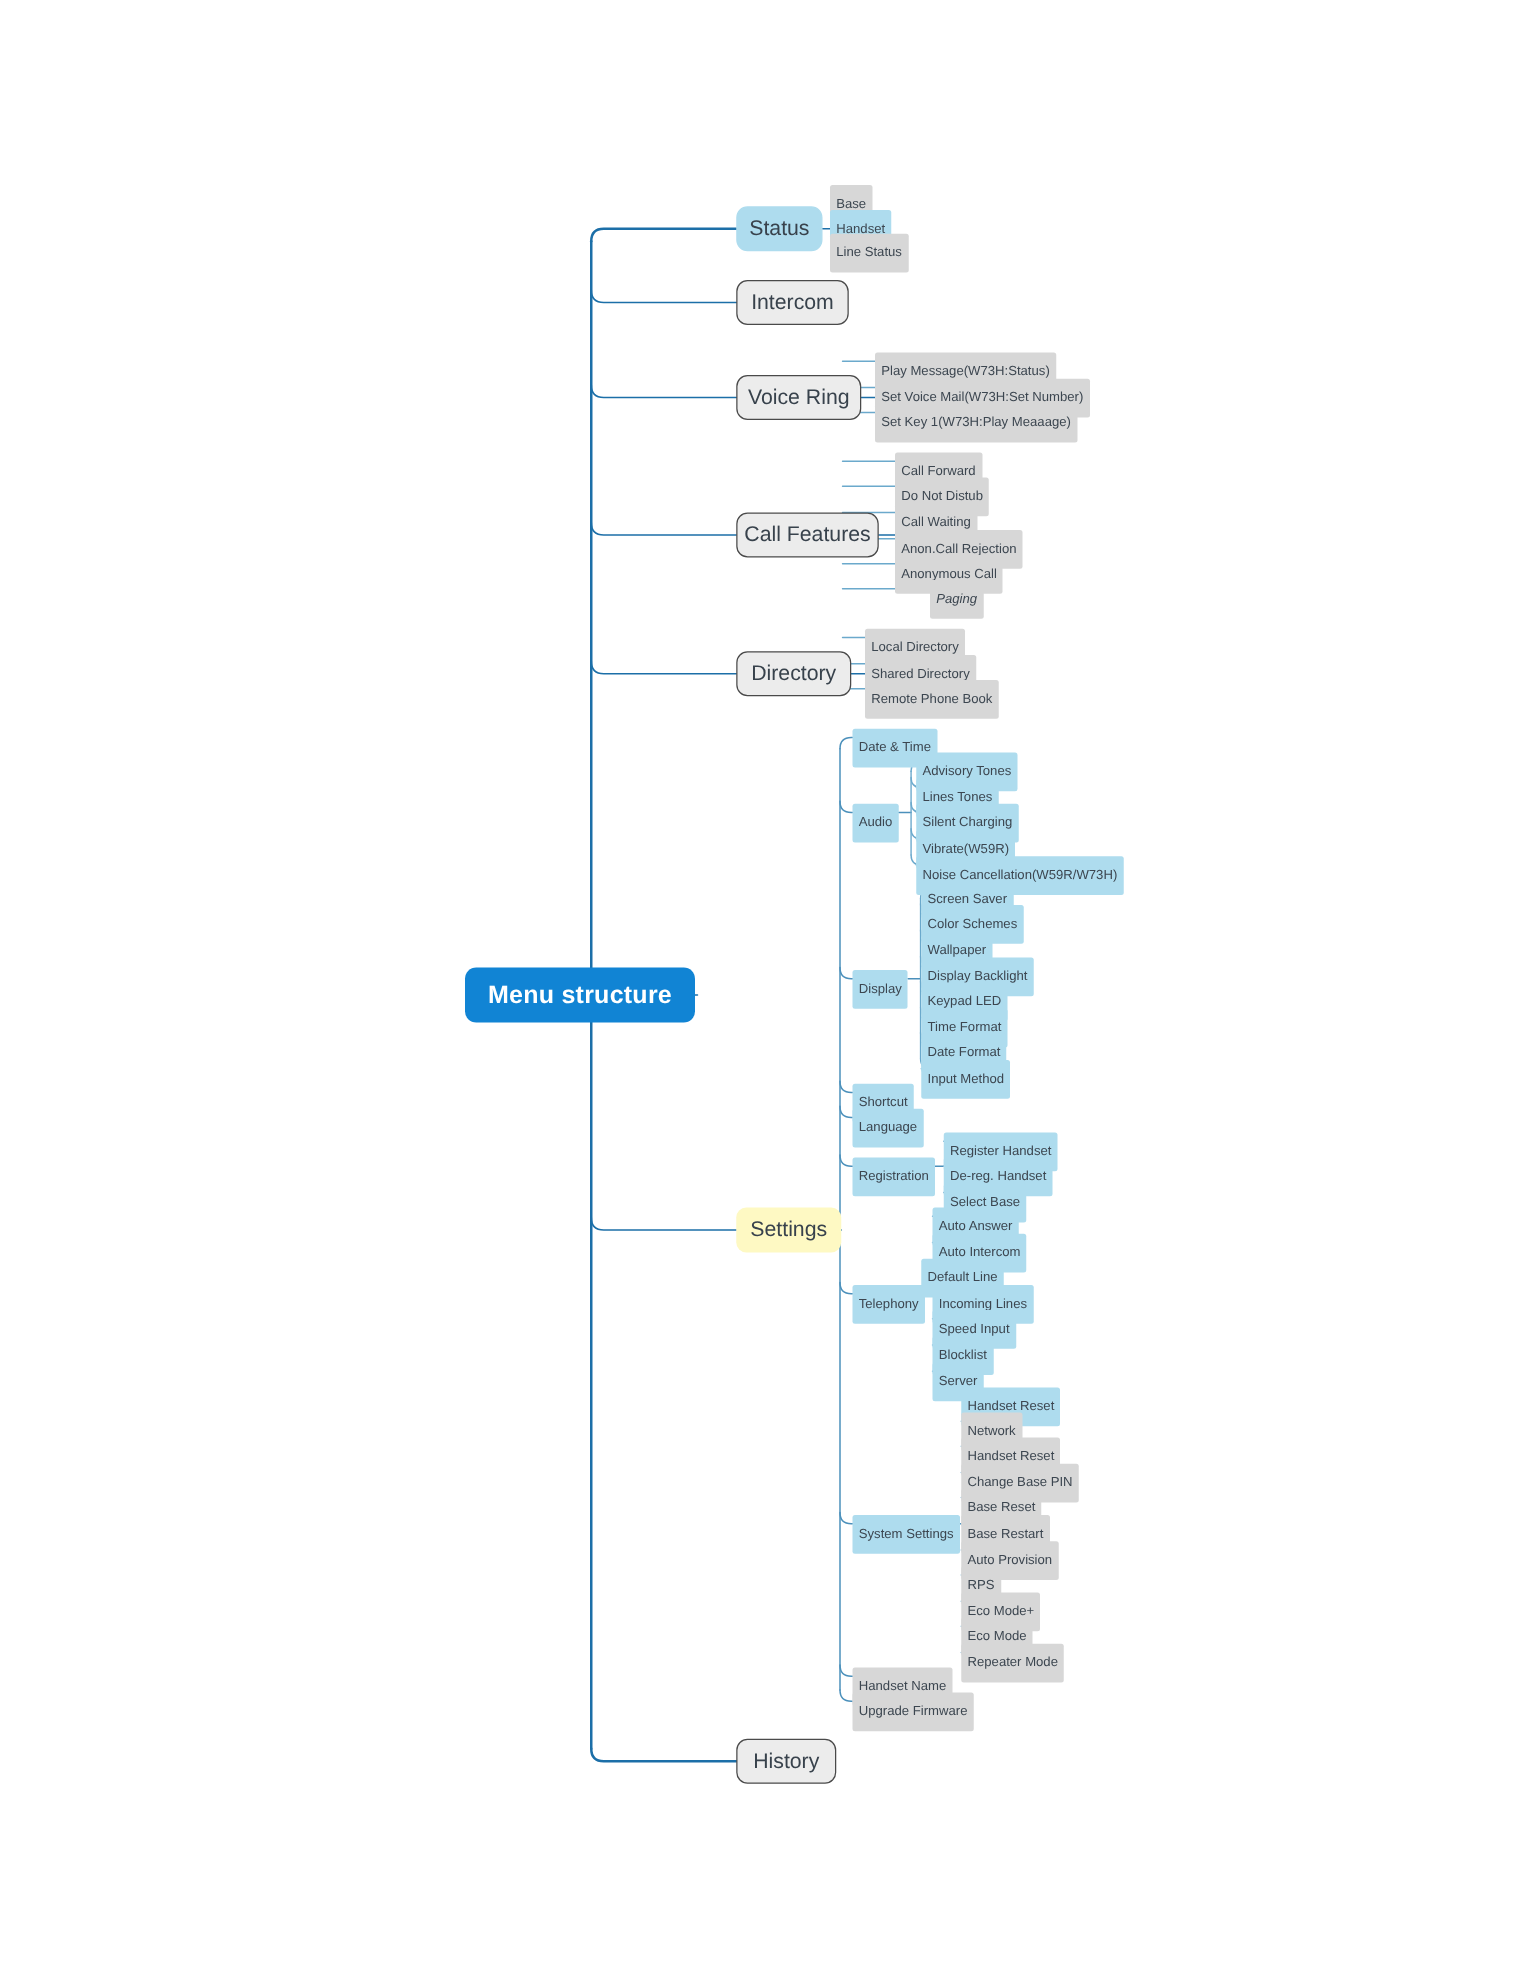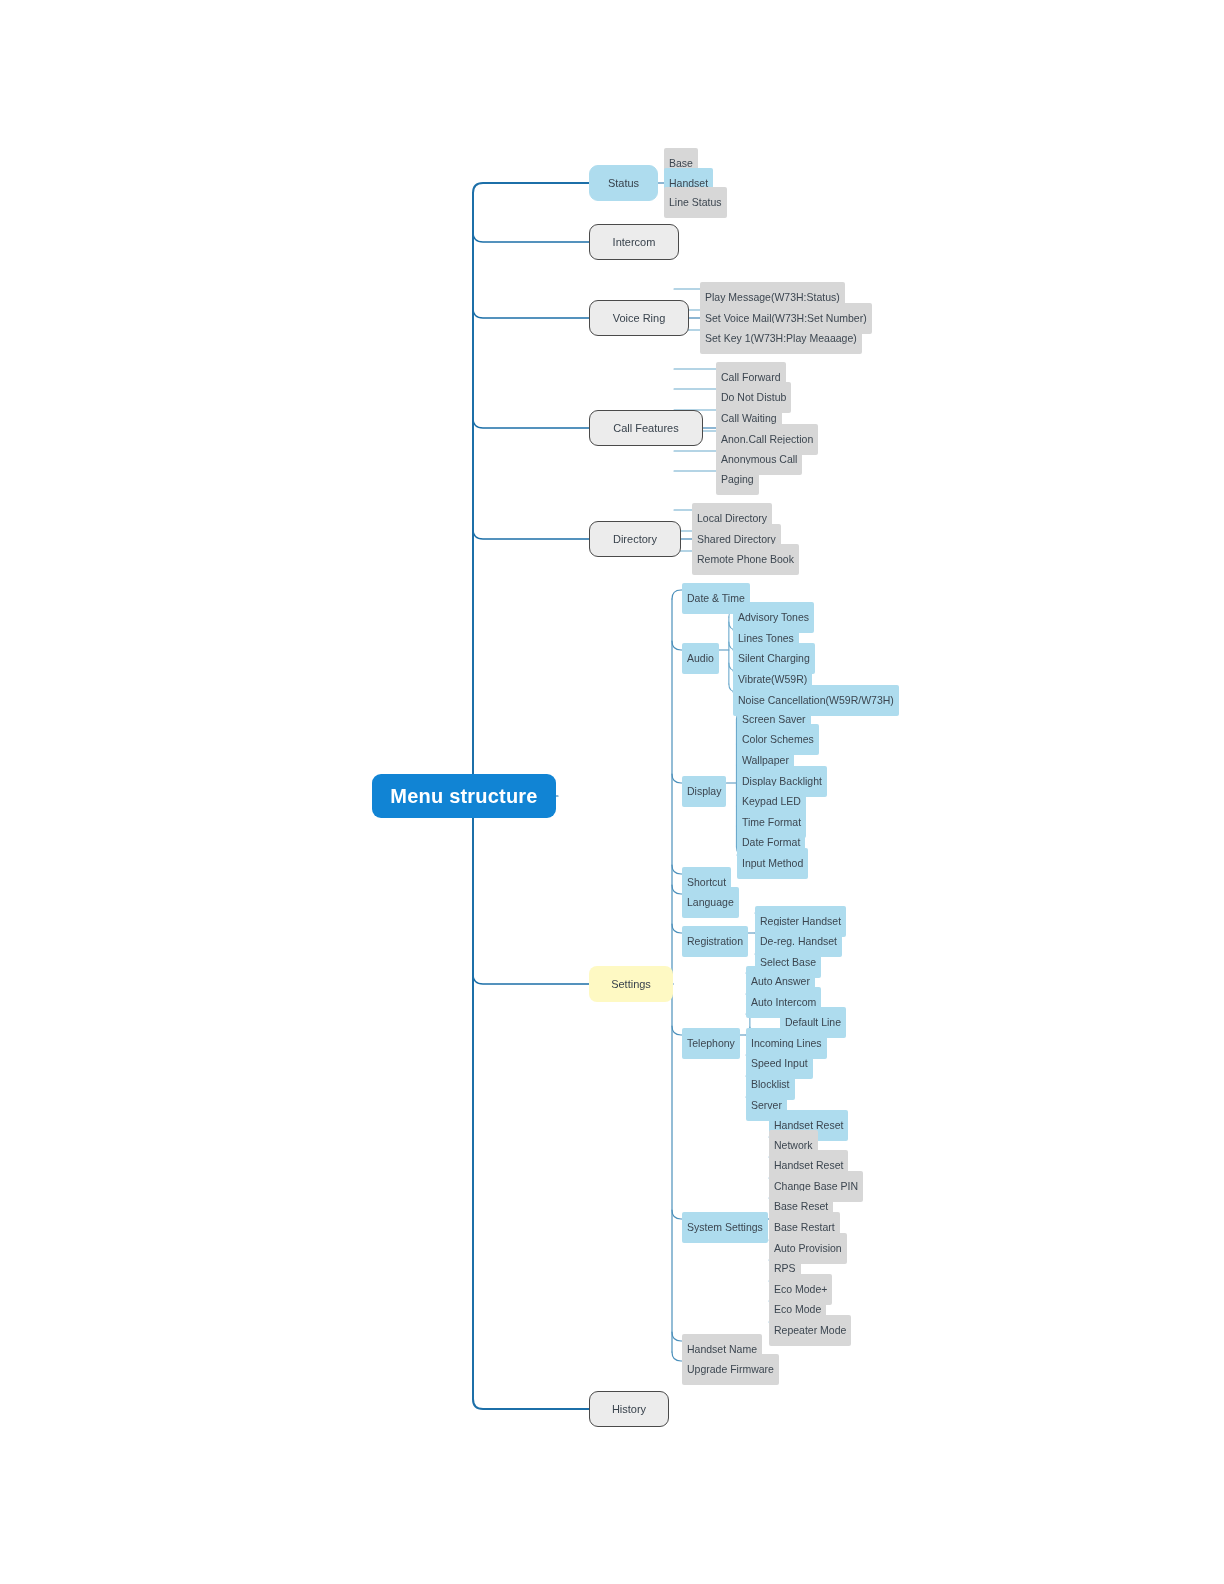--- a/index.html
+++ b/index.html
@@ -42,21 +42,21 @@
     height: 44px;
     justify-content: center;
   }
 
   
   .n-main {
     background: #ececec;
     color: #38424c;
     border: 1.6px solid #4a4a4a;
     border-radius: 9px;
-    font-size: 11px;
+    font-size: 17px;
     height: 36px;
     padding: 0 0;
     justify-content: center;
   }
   
   .n-main.hl {
     background: #aedcee;
     border-color: #aedcee;
   }
   .n-main.hl-soft {
@@ -181,21 +181,21 @@
       <div class="node n-main" style="left: 589px; top: 300px; width: 100px; height: 36px;">Voice Ring</div>
       <div class="node n-chip" style="left: 700px; top: 281.5px;">Play Message(W73H:Status)</div>
       <div class="node n-chip" style="left: 700px; top: 302.5px;">Set Voice Mail(W73H:Set Number)</div>
       <div class="node n-chip" style="left: 700px; top: 322.5px;">Set Key 1(W73H:Play Meaaage)</div>
       <div class="node n-main" style="left: 589px; top: 410px; width: 114px; height: 36px;">Call Features</div>
       <div class="node n-chip" style="left: 716px; top: 361.5px;">Call Forward</div>
       <div class="node n-chip" style="left: 716px; top: 381.5px;">Do Not Distub</div>
       <div class="node n-chip" style="left: 716px; top: 402.5px;">Call Waiting</div>
       <div class="node n-chip" style="left: 716px; top: 423.5px;">Anon.Call Rejection</div>
       <div class="node n-chip" style="left: 716px; top: 443.5px;">Anonymous Call</div>
-      <div class="node n-chip" style="left: 716px; top: 463.5px;">Paging</div>
+      <div class="node n-chip" style="left: 744px; top: 463.5px; font-style: italic;">Paging</div>
       <div class="node n-main" style="left: 589px; top: 521px; width: 92px; height: 36px;">Directory</div>
       <div class="node n-chip" style="left: 692px; top: 502.5px;">Local Directory</div>
       <div class="node n-chip" style="left: 692px; top: 523.5px;">Shared Directory</div>
       <div class="node n-chip" style="left: 692px; top: 543.5px;">Remote Phone Book</div>
       <div class="node n-main hl-soft" style="left: 589px; top: 966px; width: 84px; height: 36px;">Settings</div>
       <div class="node n-chip lvl2 blue" style="left: 682px; top: 582.5px;">Date &amp; Time</div>
       <div class="node n-chip lvl2 blue" style="left: 682px; top: 642.5px;">Audio</div>
       <div class="node n-chip blue" style="left: 733px; top: 601.5px;">Advisory Tones</div>
       <div class="node n-chip blue" style="left: 733px; top: 622.5px;">Lines Tones</div>
       <div class="node n-chip blue" style="left: 733px; top: 642.5px;">Silent Charging</div>
@@ -212,21 +212,21 @@
       <div class="node n-chip blue" style="left: 737px; top: 847.5px;">Input Method</div>
       <div class="node n-chip lvl2 blue" style="left: 682px; top: 866.5px;">Shortcut</div>
       <div class="node n-chip lvl2 blue" style="left: 682px; top: 886.5px;">Language</div>
       <div class="node n-chip lvl2 blue" style="left: 682px; top: 925.5px;">Registration</div>
       <div class="node n-chip blue" style="left: 755px; top: 905.5px;">Register Handset</div>
       <div class="node n-chip blue" style="left: 755px; top: 925.5px;">De-reg. Handset</div>
       <div class="node n-chip blue" style="left: 755px; top: 946.5px;">Select Base</div>
       <div class="node n-chip lvl2 blue" style="left: 682px; top: 1027.5px;">Telephony</div>
       <div class="node n-chip blue" style="left: 746px; top: 965.5px;">Auto Answer</div>
       <div class="node n-chip blue" style="left: 746px; top: 986.5px;">Auto Intercom</div>
-      <div class="node n-chip blue" style="left: 780px; top: 1006.5px;">Default Line</div>
+      <div class="node n-chip blue" style="left: 737px; top: 1006.5px;">Default Line</div>
       <div class="node n-chip blue" style="left: 746px; top: 1027.5px;">Incoming Lines</div>
       <div class="node n-chip blue" style="left: 746px; top: 1047.5px;">Speed Input</div>
       <div class="node n-chip blue" style="left: 746px; top: 1068.5px;">Blocklist</div>
       <div class="node n-chip blue" style="left: 746px; top: 1089.5px;">Server</div>
       <div class="node n-chip lvl2 blue" style="left: 682px; top: 1211.5px;">System Settings</div>
       <div class="node n-chip blue" style="left: 769px; top: 1109.5px;">Handset Reset</div>
       <div class="node n-chip" style="left: 769px; top: 1129.5px;">Network</div>
       <div class="node n-chip" style="left: 769px; top: 1149.5px;">Handset Reset</div>
       <div class="node n-chip" style="left: 769px; top: 1170.5px;">Change Base PIN</div>
       <div class="node n-chip" style="left: 769px; top: 1190.5px;">Base Reset</div>

